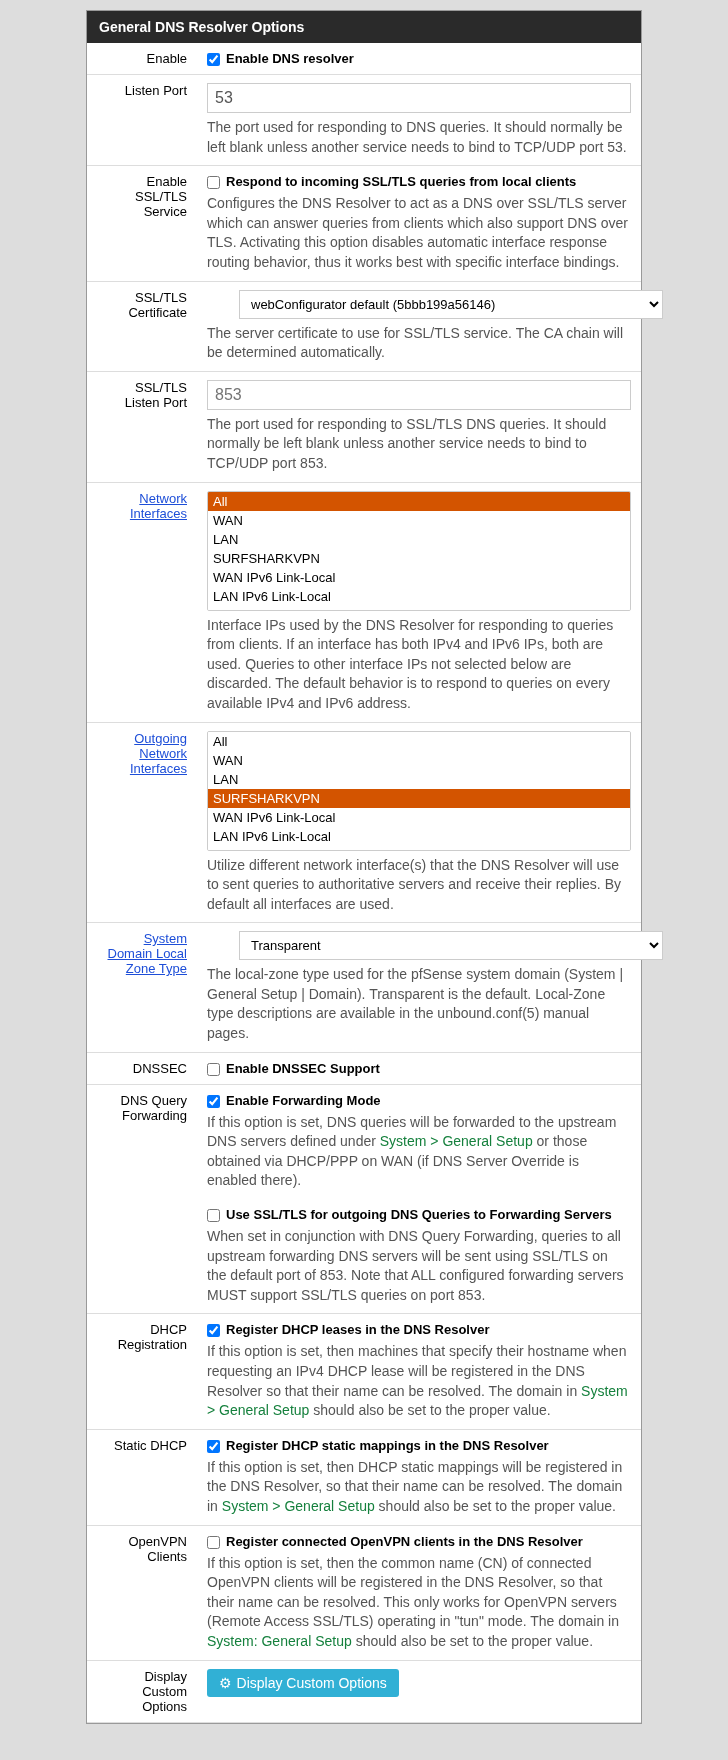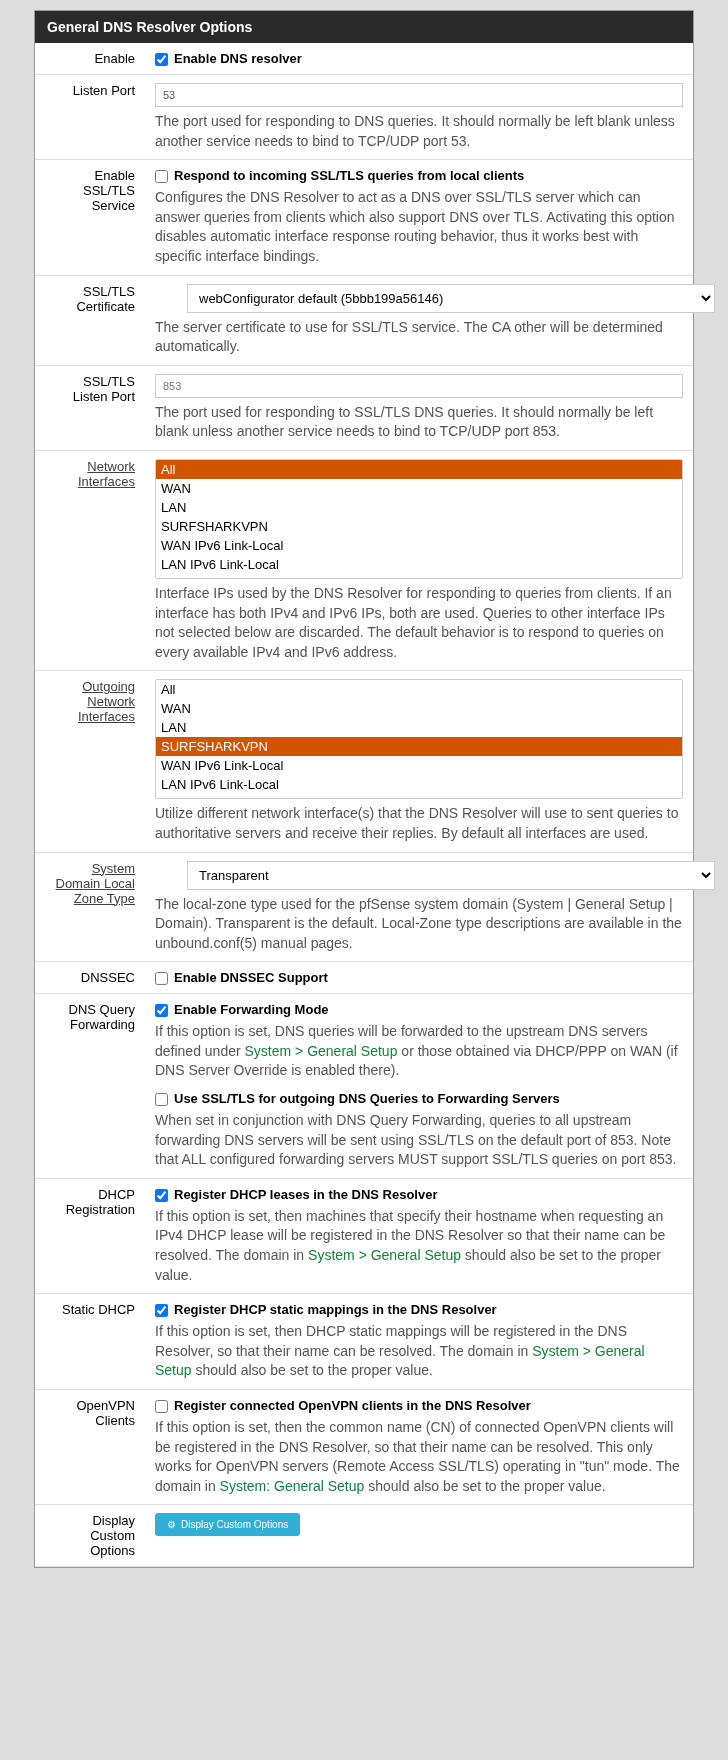--- a/index.html
+++ b/index.html
@@ -5,21 +5,21 @@
     * { box-sizing: border-box; margin: 0; padding: 0; }
     body {
       font-family: Arial, sans-serif;
       font-size: 13px;
       background: #ddd;
       display: flex;
       justify-content: center;
       padding: 10px;
     }
     .panel {
-      width: 660px;
+      width: 556px;
       background: #fff;
       border: 1px solid #999;
     }
     .panel-heading {
       background: #2a2a2a;
       color: #fff;
       font-weight: bold;
       font-size: 14px;
       padding: 8px 12px;
     }
@@ -37,31 +37,31 @@
     td.label-cell {
       width: 110px;
       text-align: right;
       font-weight: normal;
       padding-right: 12px;
       white-space: nowrap;
       vertical-align: top;
       padding-top: 10px;
     }
     td.label-cell a {
-      color: #404040;
+      color: #1d4ed8;
       text-decoration: underline;
     }
     td.content-cell {
       vertical-align: top;
     }
     .form-input {
       width: 100%;
       border: 1px solid #ccc;
       padding: 5px 7px;
-      font-size: 11px;
+      font-size: 16px;
       color: #555;
       background: #fff;
     }
     .form-input:disabled, .form-input[readonly] {
       background: #f5f5f5;
     }
     .help-text {
       color: #555;
       font-size: 14px;
       margin-top: 5px;
@@ -98,21 +98,21 @@
       flex-shrink: 0;
     }
     .checkbox-label span {
       font-weight: bold;
     }
     .btn {
       display: inline-flex;
       align-items: center;
       gap: 5px;
       padding: 6px 12px;
-      font-size: 10px;
+      font-size: 14px;
       border: none;
       cursor: pointer;
       border-radius: 3px;
       color: #fff;
       justify-content: space-between;
     }
     .btn-info {
       background: #31b0d5;
     }
     .btn-primary {
@@ -165,21 +165,21 @@
           <div class="help-text">Configures the DNS Resolver to act as a DNS over SSL/TLS server which can answer queries from clients which also support DNS over TLS. Activating this option disables automatic interface response routing behavior, thus it works best with specific interface bindings.</div>
         </td>
       </tr>
 
       <tr>
         <td class="label-cell">SSL/TLS<br>Certificate</td>
         <td class="content-cell">
           <select class="select-single">
             <option>webConfigurator default (5bbb199a56146)</option>
           </select>
-          <div class="help-text">The server certificate to use for SSL/TLS service. The CA other will be determined automatically.</div>
+          <div class="help-text">The server certificate to use for SSL/TLS service. The CA chain will be determined automatically.</div>
         </td>
       </tr>
 
       <tr>
         <td class="label-cell">SSL/TLS<br>Listen Port</td>
         <td class="content-cell">
           <input type="text" class="form-input" placeholder="853" value="" style="color: rgb(170, 170, 170);">
           <div class="help-text">The port used for responding to SSL/TLS DNS queries. It should normally be left blank unless another service needs to bind to TCP/UDP port 853.</div>
         </td>
       </tr>
@@ -243,21 +243,21 @@
       </tr>
 
       <tr>
         <td class="label-cell">DNS Query<br>Forwarding</td>
         <td class="content-cell">
           <label class="checkbox-label">
             <input type="checkbox" checked="" style="">
             <span>Enable Forwarding Mode</span>
           </label>
           <div class="help-text">If this option is set, DNS queries will be forwarded to the upstream DNS servers defined under <a href="#">System &gt; General Setup</a> or those obtained via DHCP/PPP on WAN (if DNS Server Override is enabled there).</div>
-          <div style="margin-top:10px;">
+          <div style="margin-top:16px;">
             <label class="checkbox-label">
               <input type="checkbox" style="">
               <span>Use SSL/TLS for outgoing DNS Queries to Forwarding Servers</span>
             </label>
             <div class="help-text">When set in conjunction with DNS Query Forwarding, queries to all upstream forwarding DNS servers will be sent using SSL/TLS on the default port of 853. Note that ALL configured forwarding servers MUST support SSL/TLS queries on port 853.</div>
           </div>
         </td>
       </tr>
 
       <tr>

